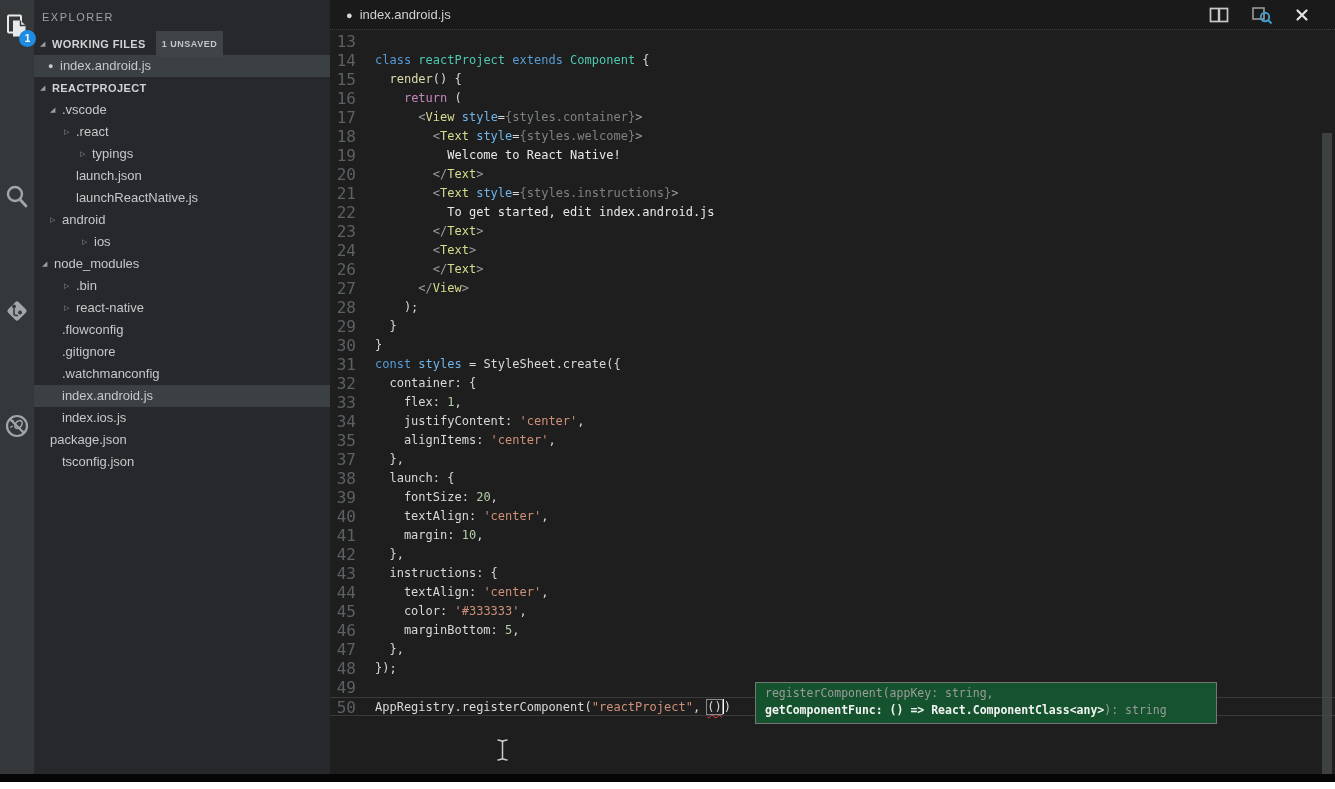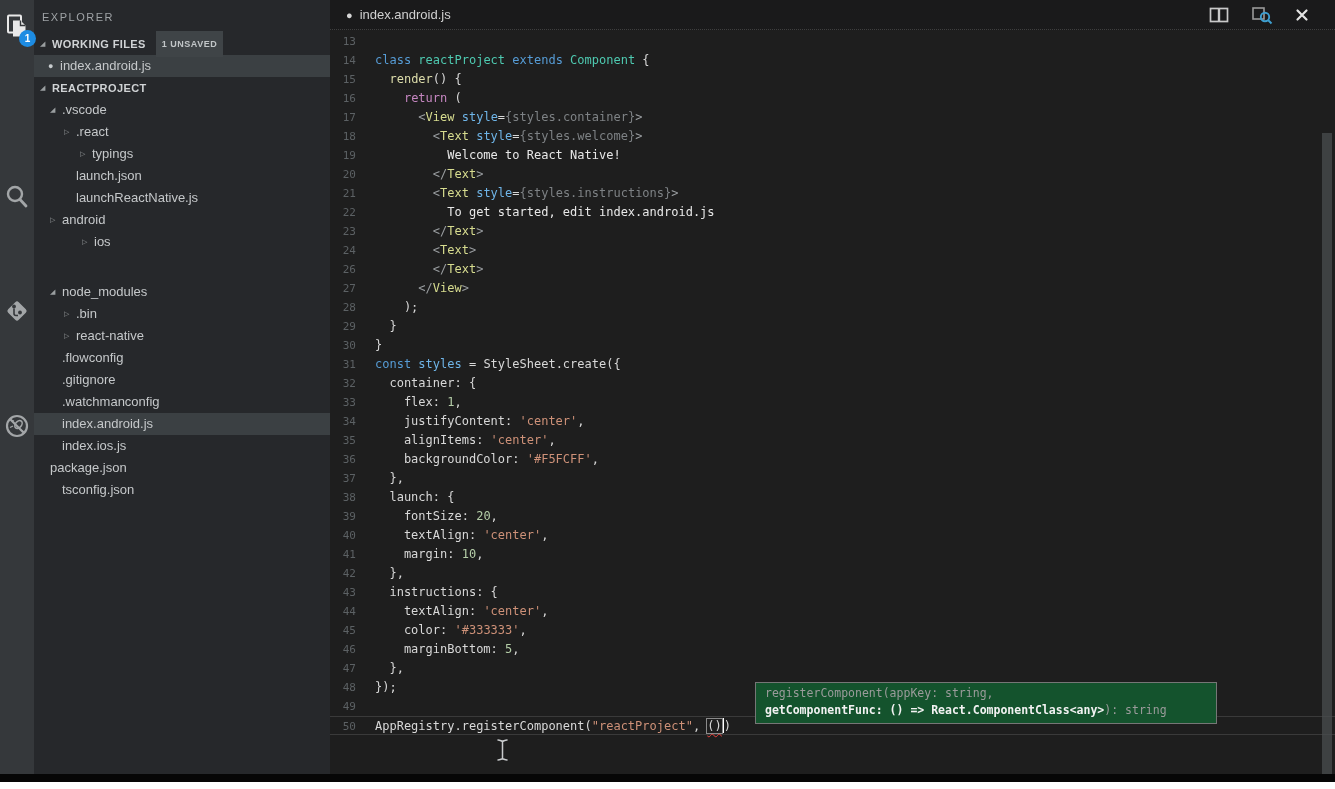--- a/index.html
+++ b/index.html
@@ -32,21 +32,21 @@
   .titlebar { height:30px; flex:none; display:flex; align-items:center; padding-left:16px;
     background:#1a1a1b; border-bottom:1px dotted #3f3f3f; color:#d0d0d0; font-size:13px; }
   .dirty-dot { color:#d6d6d6; font-size:11px; margin-right:7px; }
   .title-actions { margin-left:auto; margin-right:26px; display:flex; align-items:center; gap:22px; }
   .title-actions svg { cursor:pointer; display:block; }
 
   .codearea { position:relative; flex:1; overflow:hidden; padding-top:2px;
     font-family:"DejaVu Sans Mono","Liberation Mono",monospace; font-size:12px; }
   .crow { display:flex; height:19px; line-height:19px; white-space:pre; }
   .crow.current { border-top:1px solid #3a3a3a; border-bottom:1px solid #3a3a3a; }
-  .ln { width:36px; padding-right:10px; text-align:right; color:#5c6164; flex:none; font-size:11px; }
+  .ln { width:36px; padding-right:10px; text-align:right; color:#5c6164; flex:none; font-size:16px; }
   .lc { padding-left:9px; color:#d8d8d8; }
   .kw{color:#569cd6} .cls{color:#4ec9b0} .fn{color:#dcdcaa} .ctl{color:#c586c0}
   .tag{color:#d7dc8f} .attr{color:#6fb5e8} .vr{color:#6fb5e8} .exp{color:#7e8285}
   .pun{color:#9a9ea1} .jsx{color:#e8e8e8} .dim{color:#8a8e91} .str{color:#ce9178}
   .num{color:#b5cea8} .pl{color:#d8d8d8}
   .box { outline:1px solid #8b8b8b; text-decoration:underline wavy #e8413c 1px; text-underline-offset:3px; }
   .caret { display:inline-block; width:2px; height:15px; background:#ffffff; vertical-align:text-bottom; }
 
   .tooltip { position:absolute; left:425px; top:652px; width:462px; background:#14532d;
     border:1px solid #767676; padding:2px 9px 4px 9px; line-height:17px; font-size:11.5px; white-space:pre; }
@@ -137,21 +137,21 @@
             <span>launchReactNative.js</span>
           </div>
           <div class="trow" style="padding-left: 16px;">
             <span class="tw">▷</span>
             <span>android</span>
           </div>
           <div class="trow" style="padding-left: 16px; margin-left: 32px;">
             <span class="tw">▷</span>
             <span>ios</span>
           </div>
-          <div class="trow" style="padding-left: 16px; margin-top: 28px;">
+          <div class="trow" style="padding-left: 8px;">
             <span class="tw">◢</span>
             <span>node_modules</span>
           </div>
           <div class="trow" style="padding-left: 30px;">
             <span class="tw">▷</span>
             <span>.bin</span>
           </div>
           <div class="trow" style="padding-left: 30px;">
             <span class="tw">▷</span>
             <span>react-native</span>
@@ -223,21 +223,20 @@
           <div class="crow"><span class="ln">26</span><span class="lc"><span class="pl">        </span><span class="pun">&lt;/</span><span class="tag">Text</span><span class="pun">&gt;</span></span></div>
           <div class="crow"><span class="ln">27</span><span class="lc"><span class="pl">      </span><span class="pun">&lt;/</span><span class="tag">View</span><span class="pun">&gt;</span></span></div>
           <div class="crow"><span class="ln">28</span><span class="lc"><span class="pl">    );</span></span></div>
           <div class="crow"><span class="ln">29</span><span class="lc"><span class="pl">  }</span></span></div>
           <div class="crow"><span class="ln">30</span><span class="lc"><span class="pl">}</span></span></div>
           <div class="crow"><span class="ln">31</span><span class="lc"><span class="kw">const </span><span class="vr">styles</span><span class="pl"> = StyleSheet.create({</span></span></div>
           <div class="crow"><span class="ln">32</span><span class="lc"><span class="pl">  container: {</span></span></div>
           <div class="crow"><span class="ln">33</span><span class="lc"><span class="pl">    flex: </span><span class="num">1</span><span class="pl">,</span></span></div>
           <div class="crow"><span class="ln">34</span><span class="lc"><span class="pl">    justifyContent: </span><span class="str">'center'</span><span class="pl">,</span></span></div>
           <div class="crow"><span class="ln">35</span><span class="lc"><span class="pl">    alignItems: </span><span class="str">'center'</span><span class="pl">,</span></span></div>
-          <div class="crow"><span class="ln">36</span><span class="lc"><span class="pl">    backgroundColor: </span><span class="str">'#F5FCFF'</span><span class="pl">,</span></span></div>
           <div class="crow"><span class="ln">37</span><span class="lc"><span class="pl">  },</span></span></div>
           <div class="crow"><span class="ln">38</span><span class="lc"><span class="pl">  launch: {</span></span></div>
           <div class="crow"><span class="ln">39</span><span class="lc"><span class="pl">    fontSize: </span><span class="num">20</span><span class="pl">,</span></span></div>
           <div class="crow"><span class="ln">40</span><span class="lc"><span class="pl">    textAlign: </span><span class="str">'center'</span><span class="pl">,</span></span></div>
           <div class="crow"><span class="ln">41</span><span class="lc"><span class="pl">    margin: </span><span class="num">10</span><span class="pl">,</span></span></div>
           <div class="crow"><span class="ln">42</span><span class="lc"><span class="pl">  },</span></span></div>
           <div class="crow"><span class="ln">43</span><span class="lc"><span class="pl">  instructions: {</span></span></div>
           <div class="crow"><span class="ln">44</span><span class="lc"><span class="pl">    textAlign: </span><span class="str">'center'</span><span class="pl">,</span></span></div>
           <div class="crow"><span class="ln">45</span><span class="lc"><span class="pl">    color: </span><span class="str">'#333333'</span><span class="pl">,</span></span></div>
           <div class="crow"><span class="ln">46</span><span class="lc"><span class="pl">    marginBottom: </span><span class="num">5</span><span class="pl">,</span></span></div>

